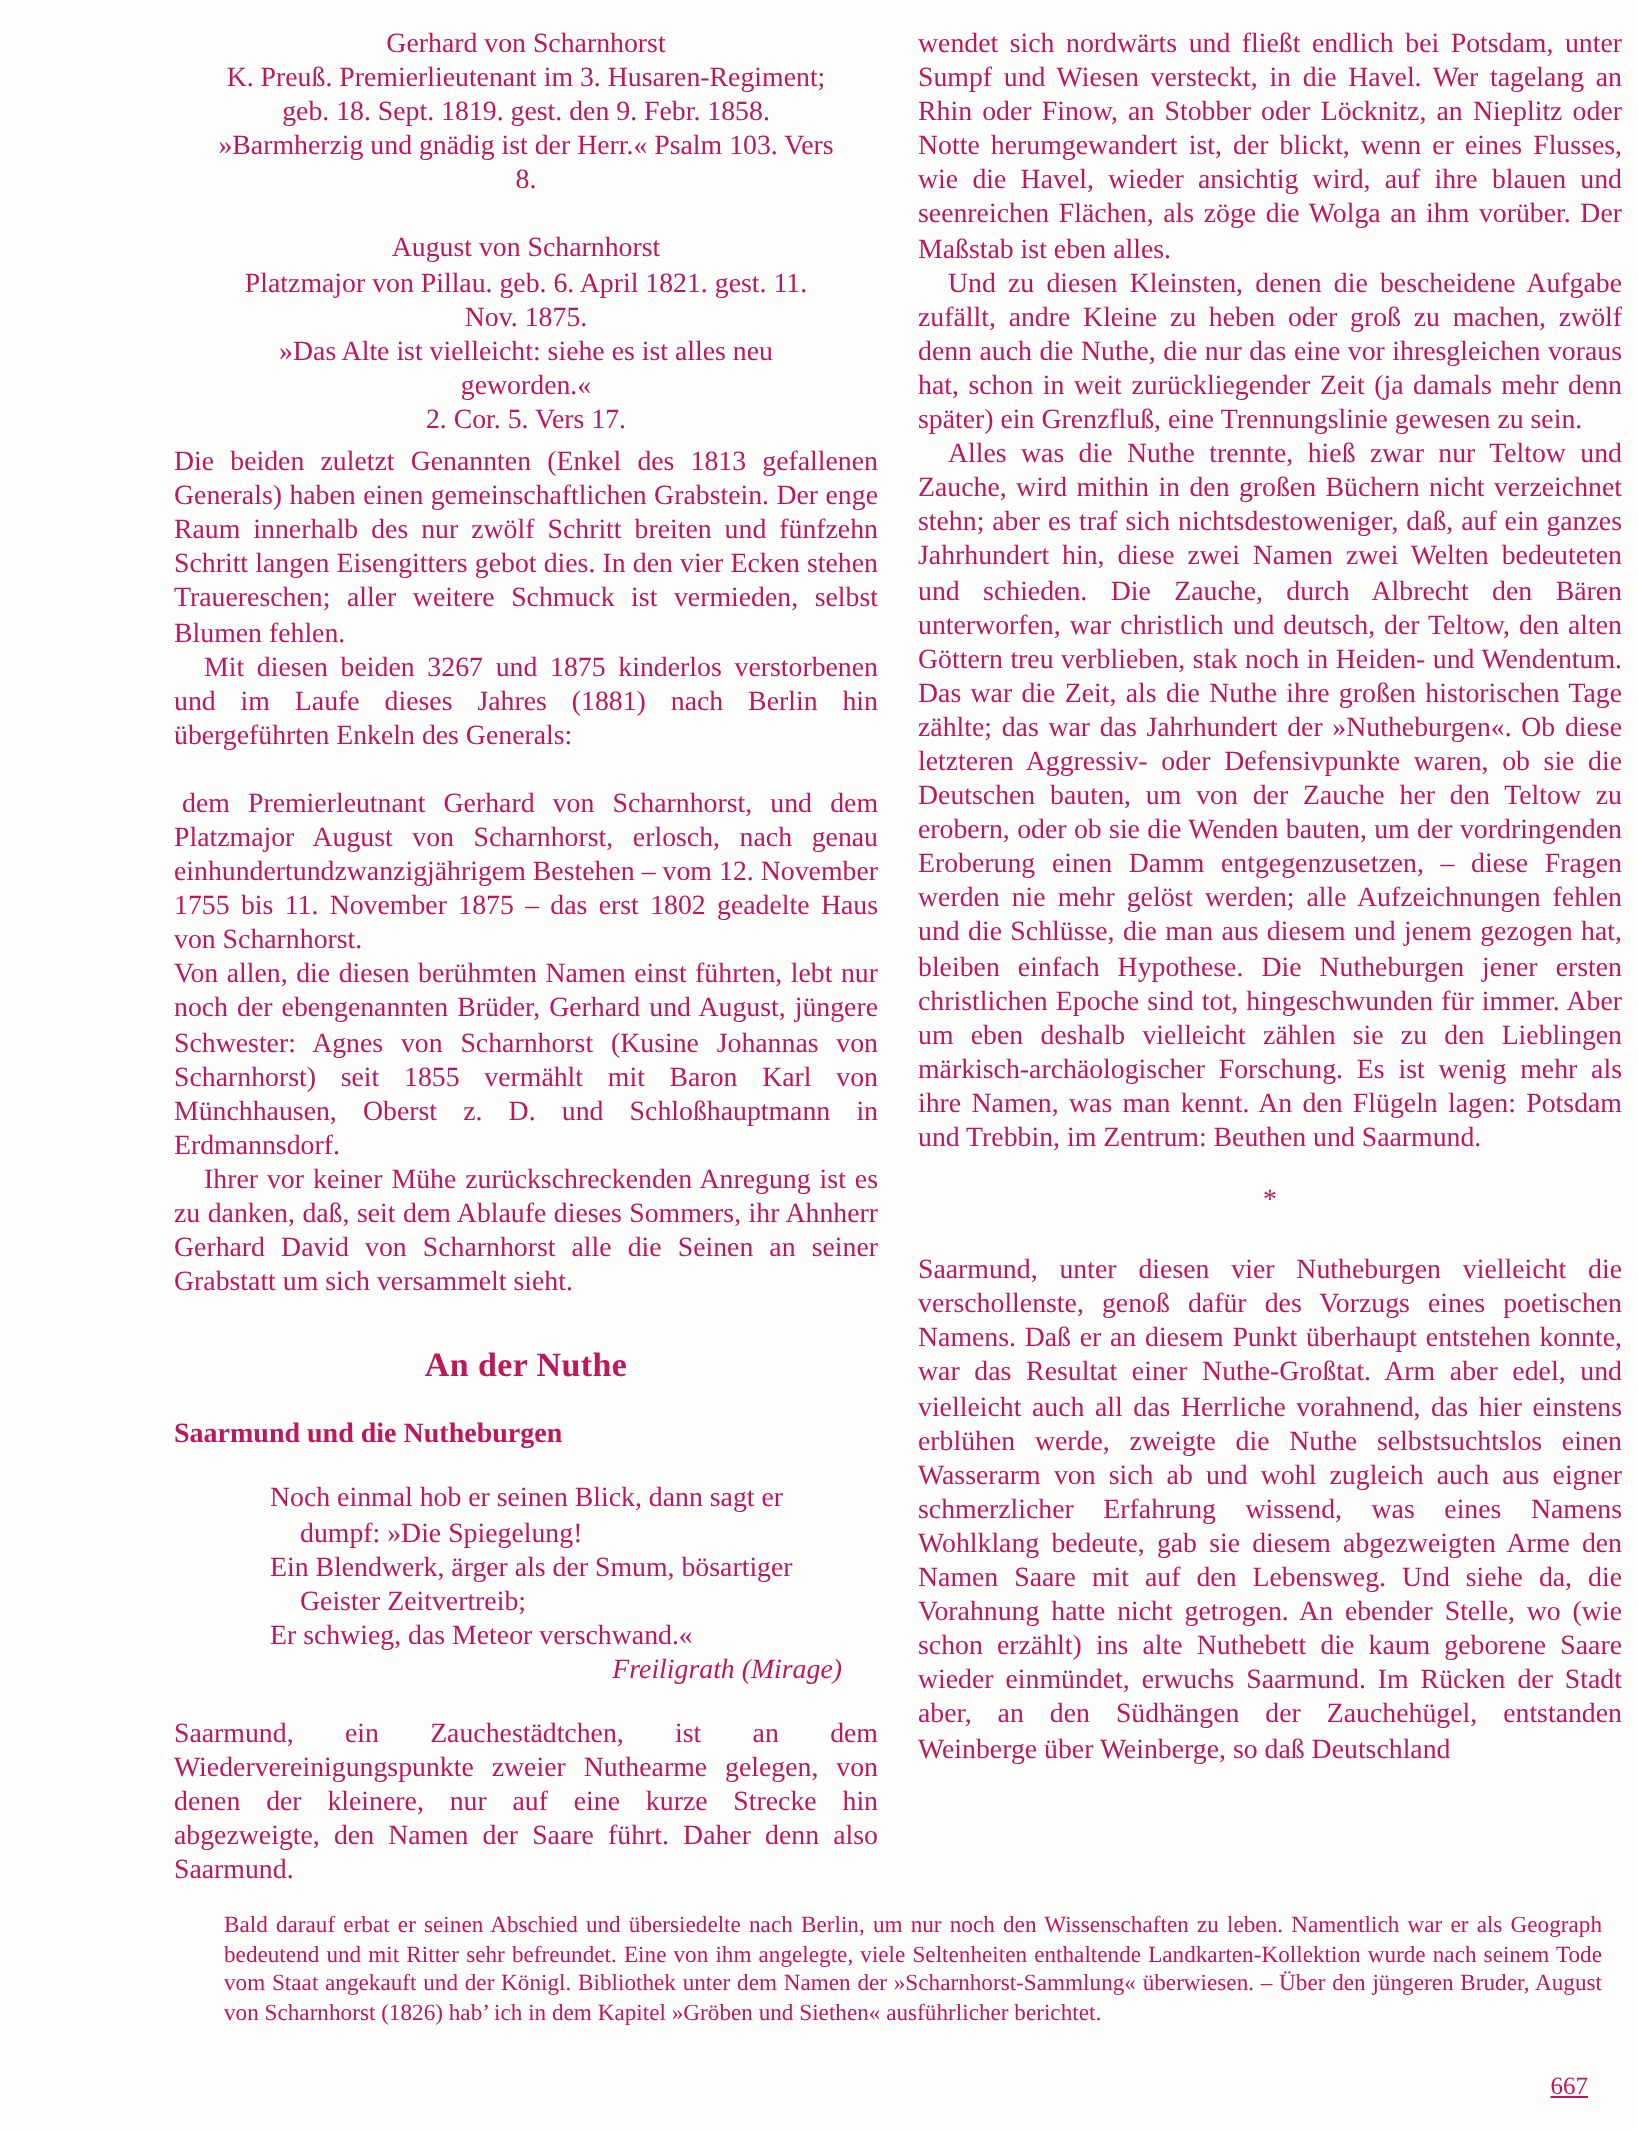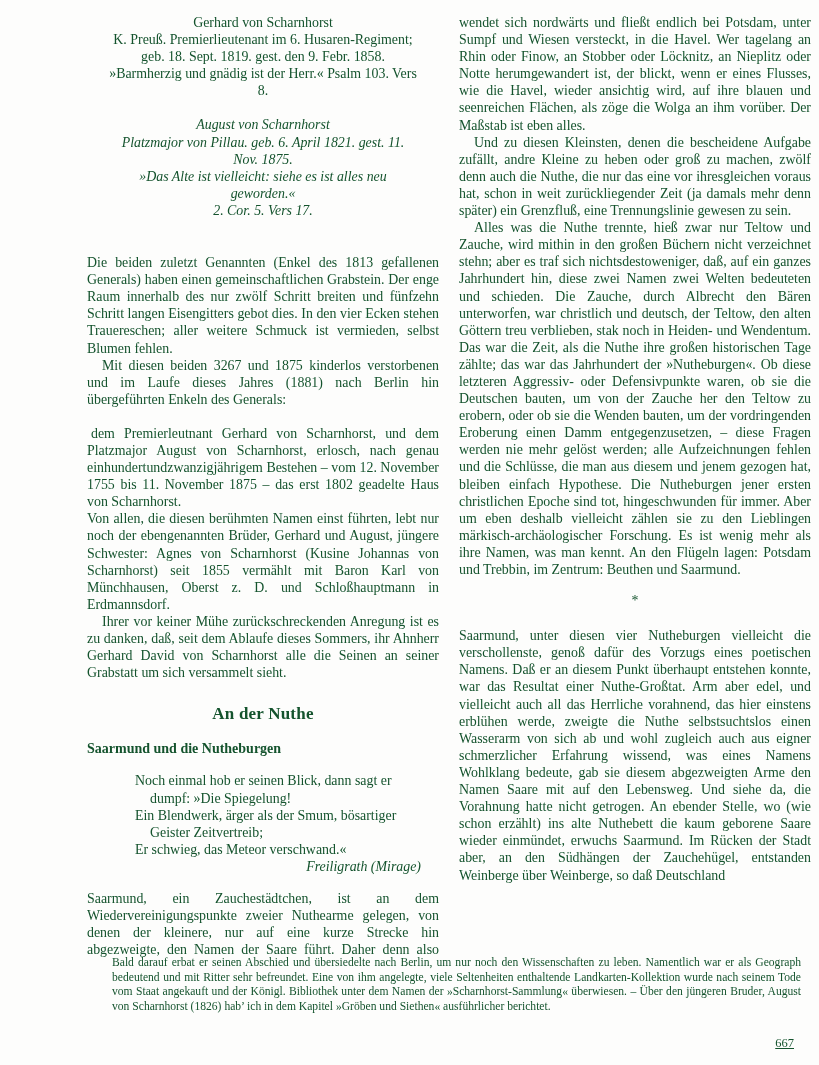--- a/index.html
+++ b/index.html
@@ -2,21 +2,21 @@
 <html><head>
 <meta charset="utf-8">
 <style>
   html, body { margin: 0; padding: 0; background: #e8e8e8; }
   .page {
     position: relative;
     width: 819px;
     height: 1065px;
     margin: 0 auto;
     background: #fdfdfc;
-    color: #14532d;
+    color: #be185d;
     font-family: "Liberation Serif", "DejaVu Serif", serif;
     overflow: hidden;
   }
   .columns {
     position: absolute;
     top: 14px;
     left: 87px;
     display: flex;
     gap: 20px;
     height: 944px;
@@ -26,21 +26,21 @@
     width: 352px;
     font-size: 13.9px;
     line-height: 17.1px;
     text-align: justify;
   }
   .body { margin: 0; }
   .indent { text-indent: 15px; }
   .sp-indent { text-indent: 4px; }
   .gap-before { margin-top: 17px; }
   .epitaph { text-align: center; margin: 0 0 17px 0; }
-  .epitaph.last { margin-bottom: 35px; font-style: italic; }
+  .epitaph.last { margin-bottom: 4px; }
   .eline { white-space: nowrap; }
   .chapter {
     font-size: 17px;
     font-weight: bold;
     text-align: center;
     margin: 24px 0 18px 0;
     letter-spacing: 0.2px;
   }
   .section {
     font-size: 14px;
@@ -81,21 +81,21 @@
 </style>
 </head>
 <body>
 
 <div class="page">
   <div class="columns">
 
     <div class="col">
       <div class="epitaph">
         <div class="eline">Gerhard von Scharnhorst</div>
-        <div class="eline">K. Preuß. Premierlieutenant im 6. Husaren-Regiment;</div>
+        <div class="eline">K. Preuß. Premierlieutenant im 3. Husaren-Regiment;</div>
         <div class="eline">geb. 18. Sept. 1819. gest. den 9. Febr. 1858.</div>
         <div class="eline">»Barmherzig und gnädig ist der Herr.« Psalm 103. Vers</div>
         <div class="eline">8.</div>
       </div>
       <div class="epitaph last">
         <div class="eline">August von Scharnhorst</div>
         <div class="eline">Platzmajor von Pillau. geb. 6. April 1821. gest. 11.</div>
         <div class="eline">Nov. 1875.</div>
         <div class="eline">»Das Alte ist vielleicht: siehe es ist alles neu</div>
         <div class="eline">geworden.«</div>

